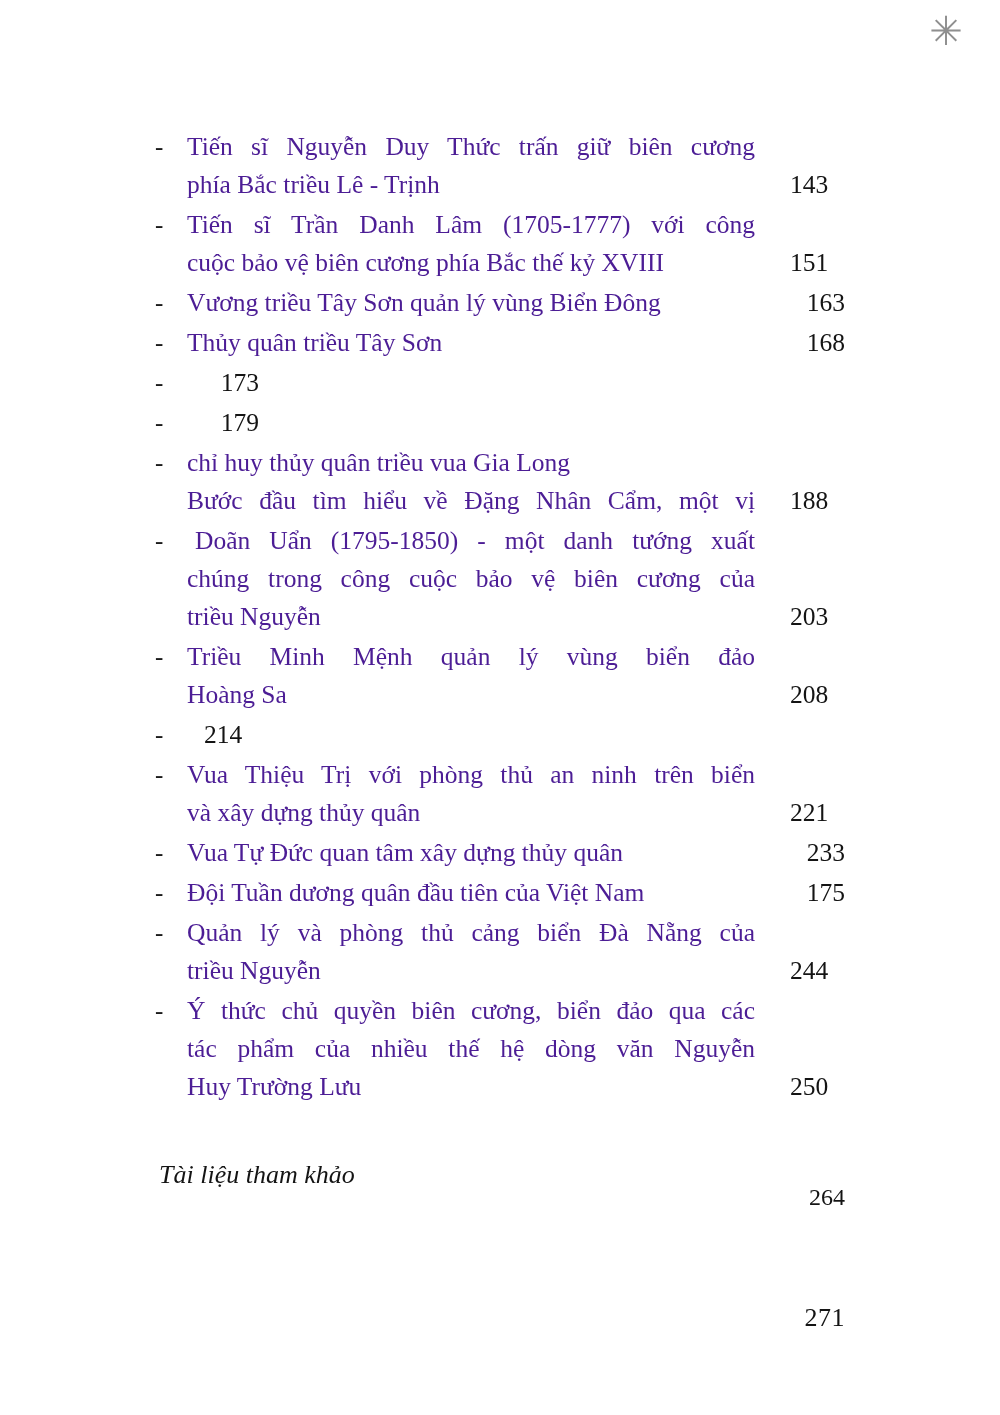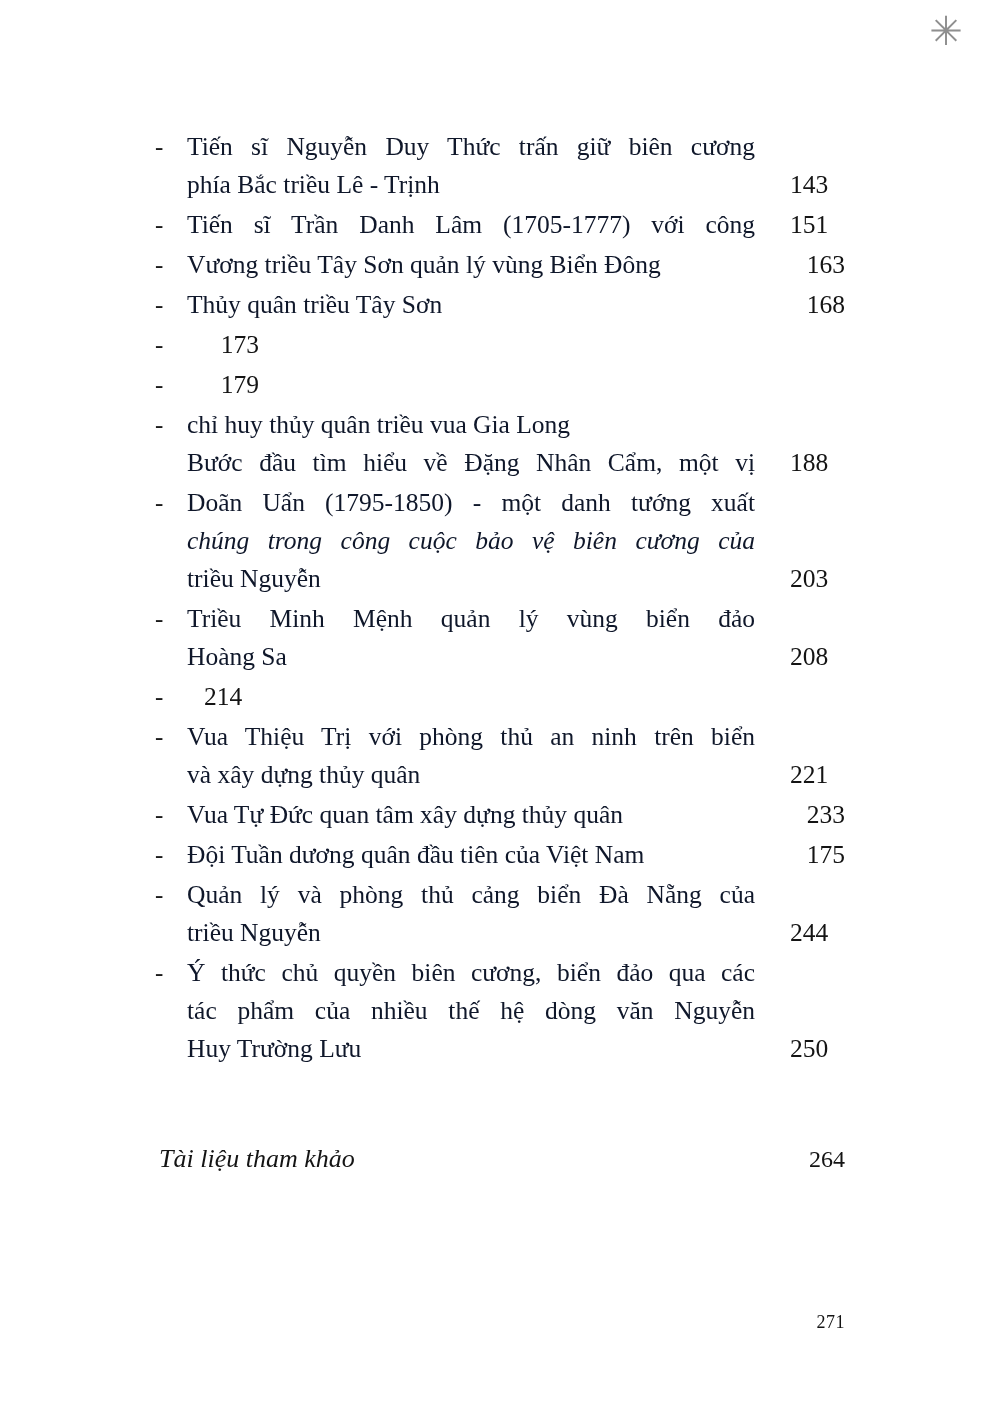--- a/index.html
+++ b/index.html
@@ -48,39 +48,39 @@
     width: 32px;
     flex: 0 0 32px;
     font-size: 25px;
     line-height: 38px;
     color: #1a1a1a;
   }
   .entry-title {
     flex: 1 1 auto;
     font-size: 25.5px;
     line-height: 38px;
-    color: #0f172a;
+    color: #4c1d95;
     padding-right: 18px;
   }
   .entry-page {
     flex: 0 0 72px;
     width: 72px;
     text-align: right;
     font-size: 25.5px;
     line-height: 38px;
     color: #141414;
   }
   
   .entry-page.align-bottom {
     align-self: flex-end;
     text-align: center;
   }
   .refs {
     display: flex;
-    align-items: flex-end;
+    align-items: center;
     margin-top: 28px;
   }
   .refs-title {
     flex: 1 1 auto;
     font-size: 26px;
     line-height: 38px;
     font-style: italic;
     color: #141414;
     padding-left: 4px;
   }
@@ -90,21 +90,21 @@
     text-align: right;
     font-size: 24px;
     line-height: 38px;
     color: #141414;
     margin-top: 44px;
   }
   .folio {
     position: absolute;
     right: 155px;
     bottom: 82px;
-    font-size: 18px;
+    font-size: 26px;
     color: #141414;
     letter-spacing: 0.5px;
   }
 </style>
 </head>
 <body>
 
 <div class="page">
 
   <div class="corner-ornament">✳</div>
@@ -115,20 +115,21 @@
         <div class="entry-title">
           <div style="text-align: justify; text-align-last: justify;">Tiến sĩ Nguyễn Duy Thức trấn giữ biên cương</div>
           <div>phía Bắc triều Lê - Trịnh</div>
         </div>
         <div class="entry-page align-bottom">143</div>
       </div>
       <div class="toc-entry">
         <div class="bullet">-</div>
         <div class="entry-title">
           <div style="text-align: justify; text-align-last: justify;">Tiến sĩ Trần Danh Lâm (1705-1777) với công</div>
+          <div>cuộc bảo vệ biên cương phía Bắc thế kỷ XVIII</div>
         </div>
         <div class="entry-page align-bottom">151</div>
       </div>
       <div class="toc-entry">
         <div class="bullet">-</div>
         <div class="entry-title">
           <div>Vương triều Tây Sơn quản lý vùng Biển Đông</div>
         </div>
         <div class="entry-page">163</div>
       </div>
@@ -151,22 +152,22 @@
         <div class="bullet">-</div>
         <div class="entry-title">
           <div>chỉ huy thủy quân triều vua Gia Long</div>
           <div style="text-align: justify; text-align-last: justify;">Bước đầu tìm hiểu về Đặng Nhân Cẩm, một vị</div>
         </div>
         <div class="entry-page align-bottom">188</div>
       </div>
       <div class="toc-entry">
         <div class="bullet">-</div>
         <div class="entry-title">
-          <div style="text-align: justify; text-align-last: justify;">Doãn Uẩn (1795-1850) - một danh tướng xuất</div>
-          <div style="text-align: justify; text-align-last: justify; font-style: italic;">chúng trong công cuộc bảo vệ biên cương của</div>
+          <div style="text-align: justify; text-align-last: justify; margin-left: 8px;">Doãn Uẩn (1795-1850) - một danh tướng xuất</div>
+          <div style="text-align: justify; text-align-last: justify;">chúng trong công cuộc bảo vệ biên cương của</div>
           <div>triều Nguyễn</div>
         </div>
         <div class="entry-page align-bottom">203</div>
       </div>
       <div class="toc-entry">
         <div class="bullet">-</div>
         <div class="entry-title">
           <div style="text-align: justify; text-align-last: justify;">Triều Minh Mệnh quản lý vùng biển đảo</div>
           <div>Hoàng Sa</div>
         </div>

